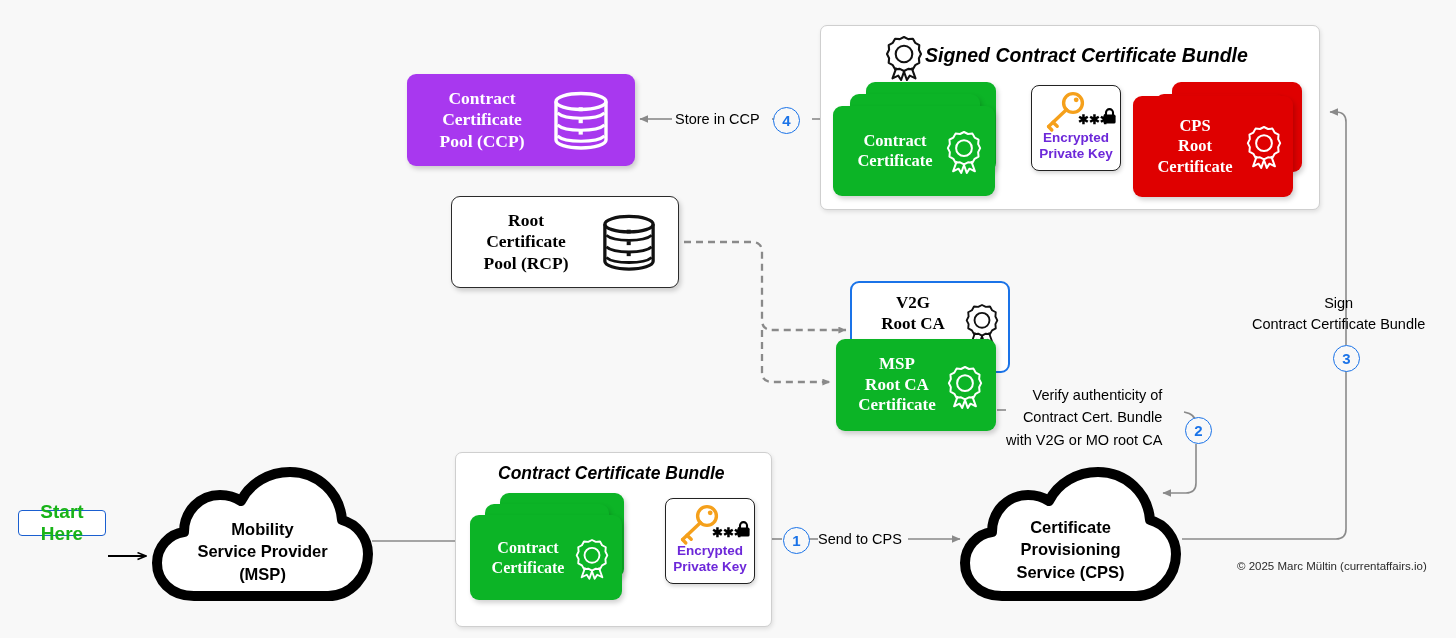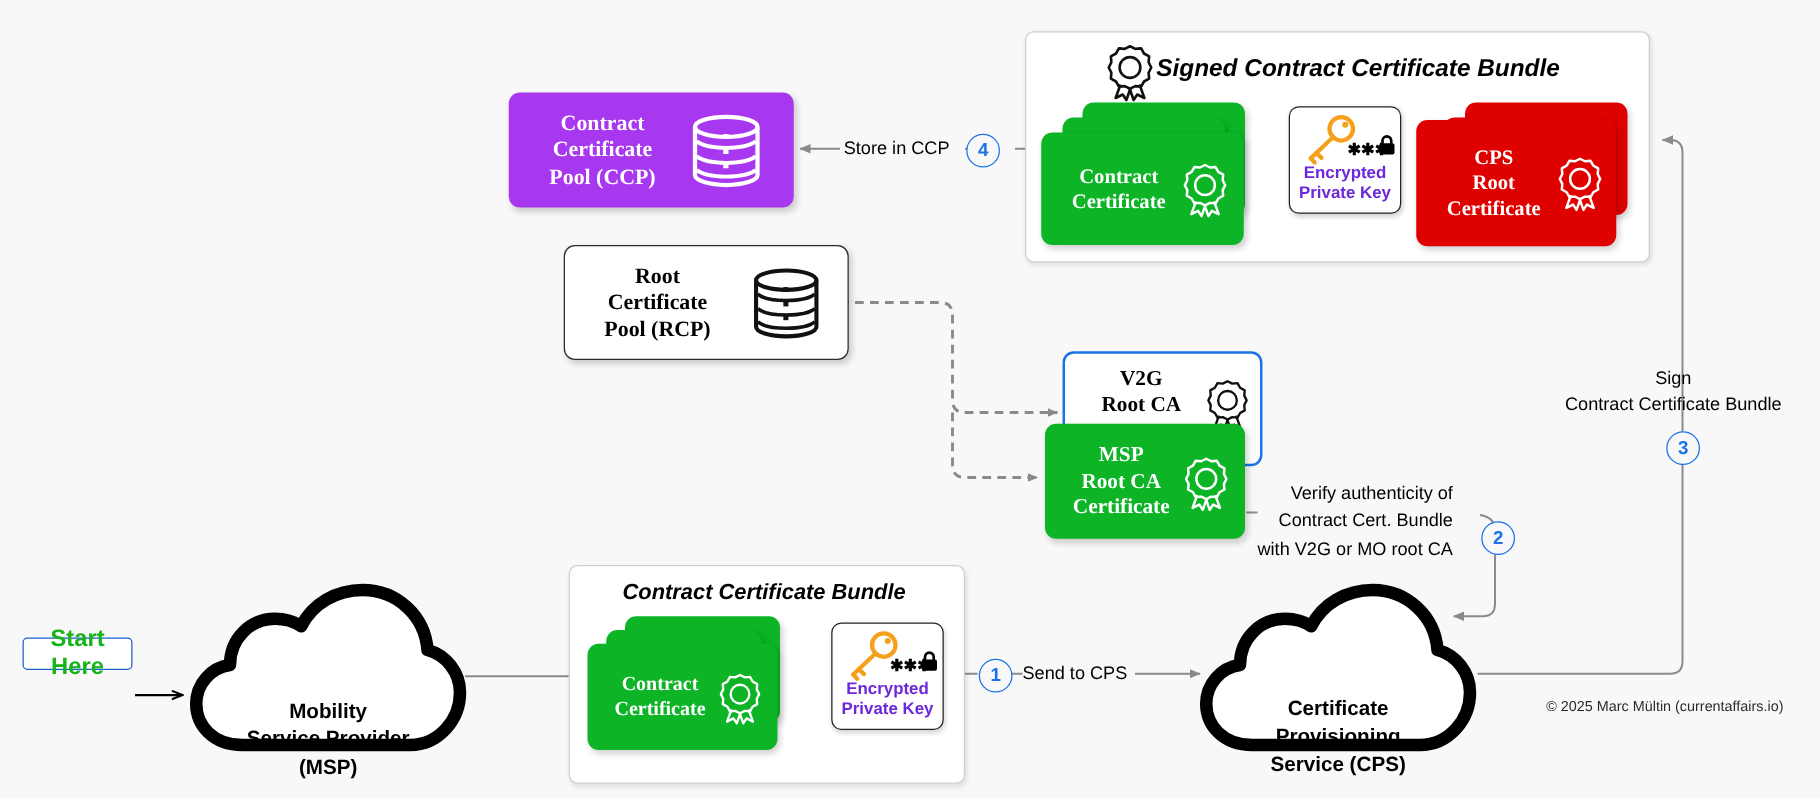--- a/index.html
+++ b/index.html
@@ -142,21 +142,20 @@
     line-height: 1.16;
   }
   svg { display: block; overflow: visible; }
   .cloudtext {
     position: absolute;
     text-align: center;
     font-weight: bold;
     color: #000;
     white-space: pre;
     line-height: 1.35;
-    margin-top: 40px;
   }
 </style>
 </head>
 <body>
 
 <div id="canvas">
 
   <svg class="abs" style="left:0;top:0;width:1456px;height:638px;" xmlns="http://www.w3.org/2000/svg">
     <defs>
       <marker id="agray" markerWidth="9" markerHeight="9" refX="7.6" refY="3.4" orient="auto" markerUnits="userSpaceOnUse">

